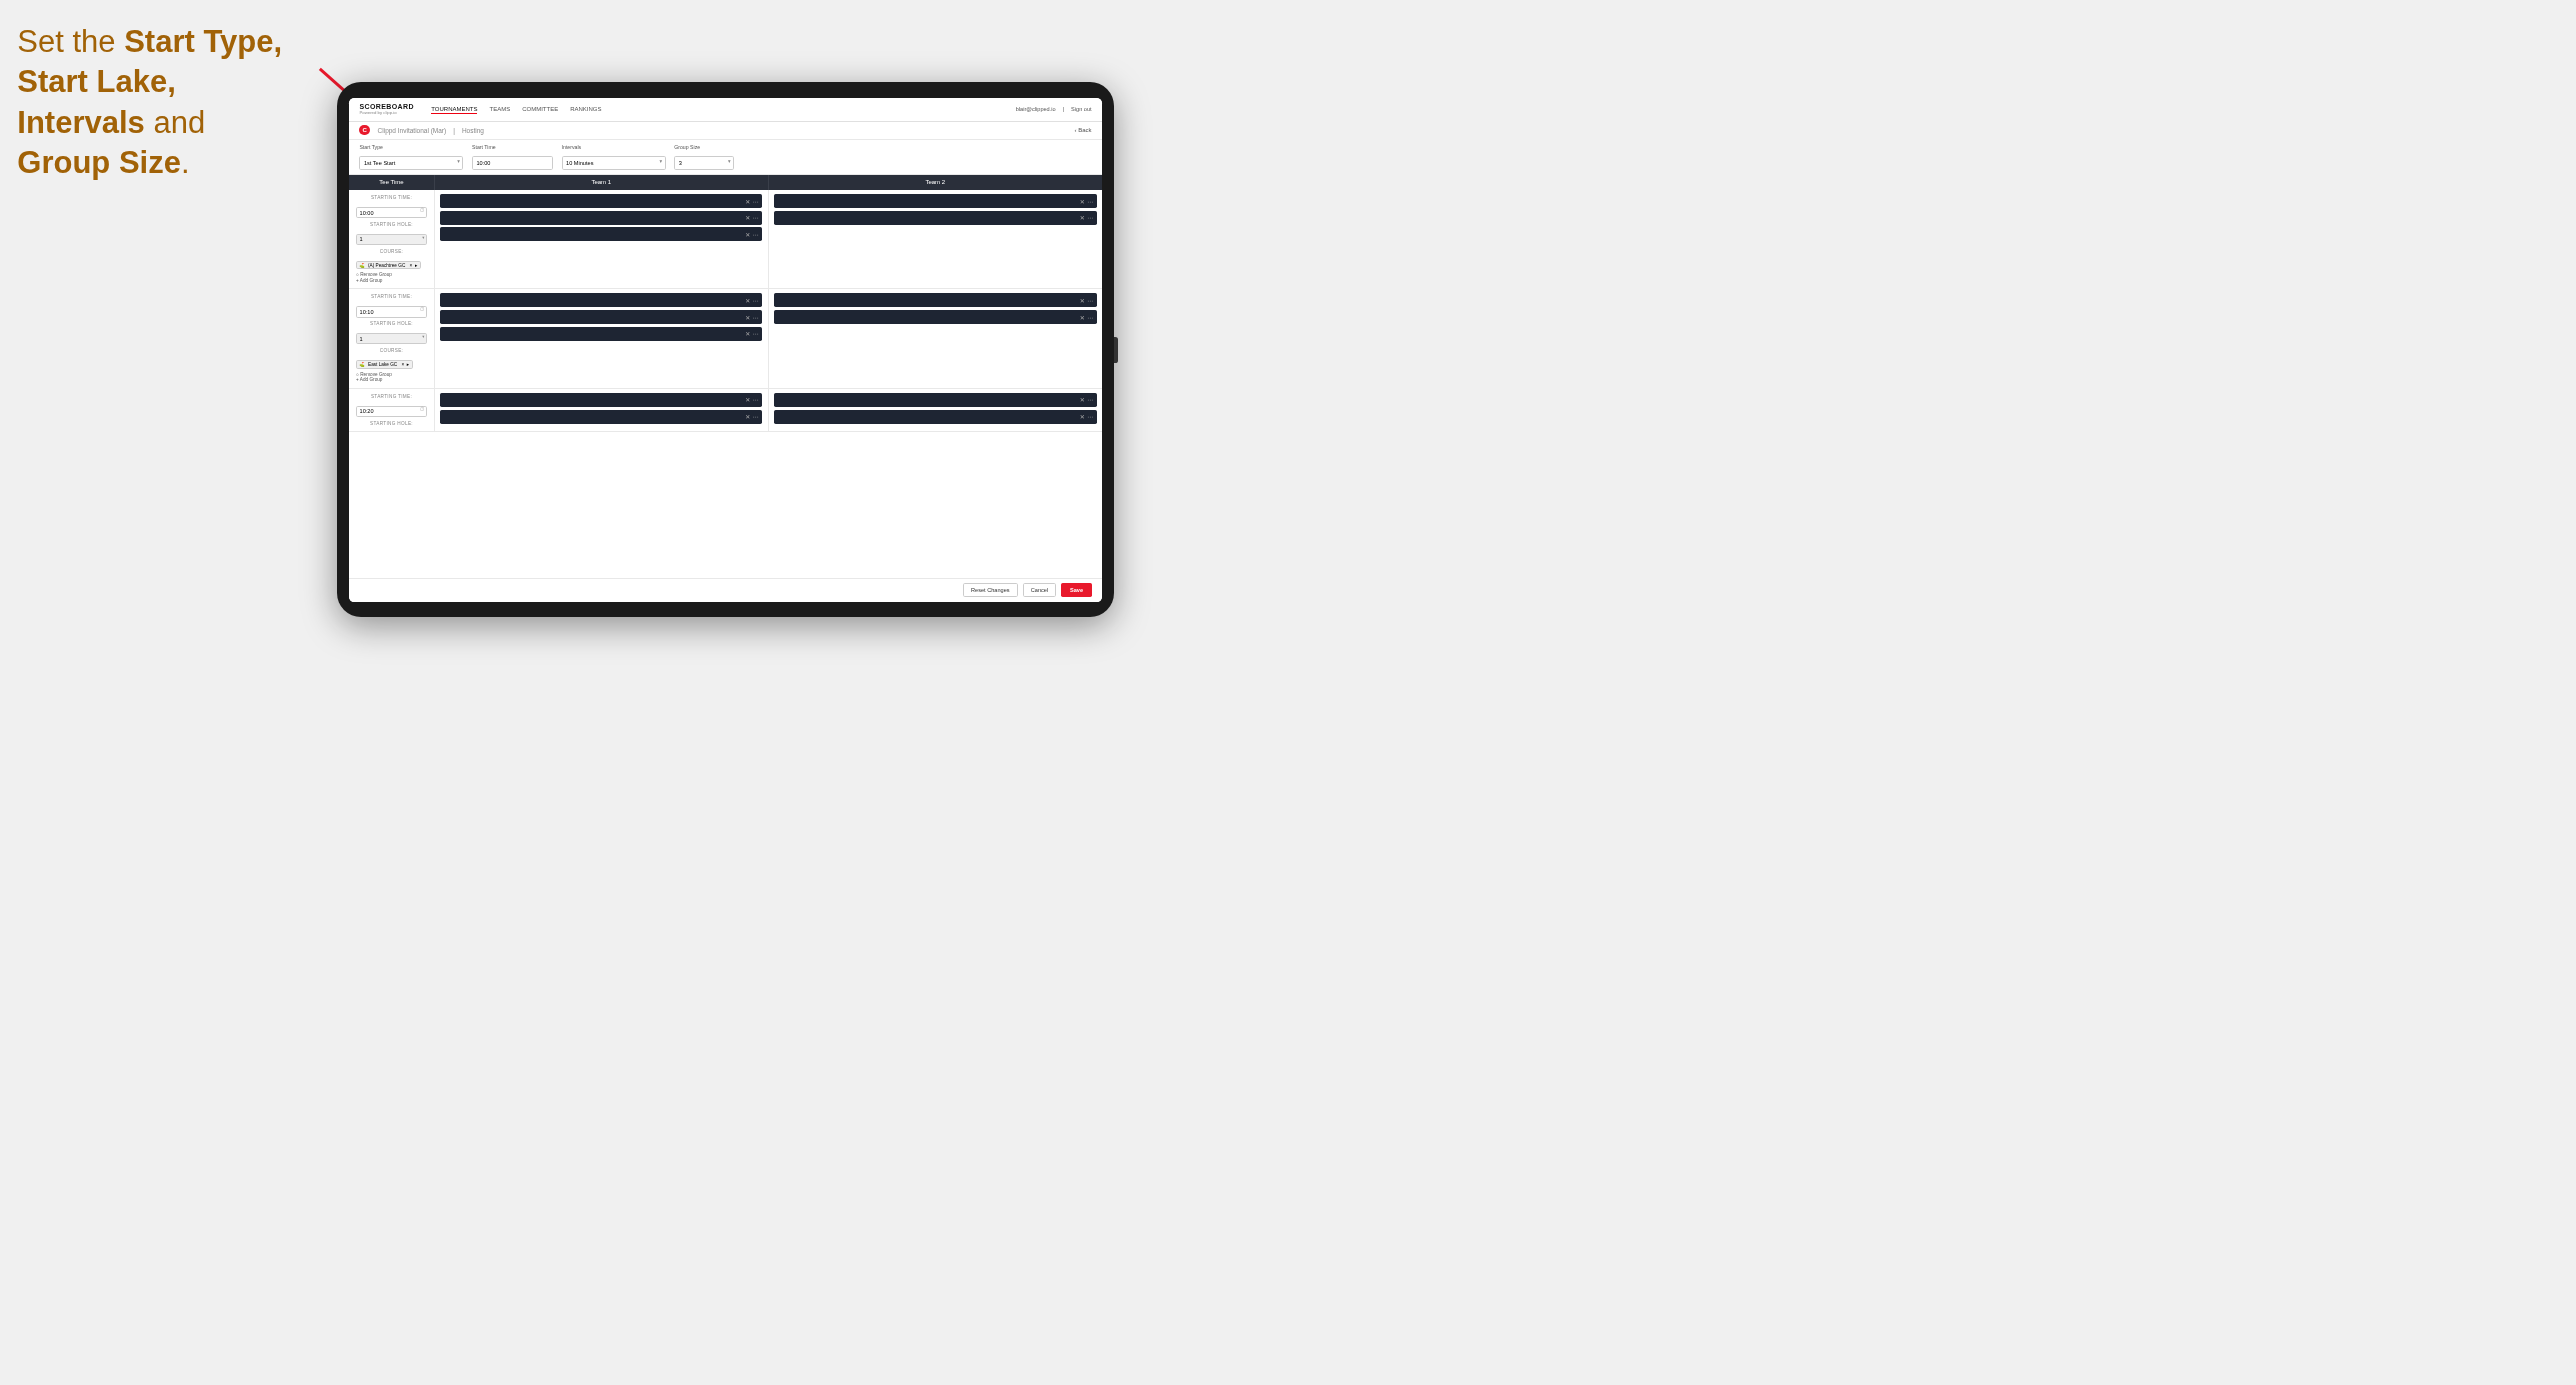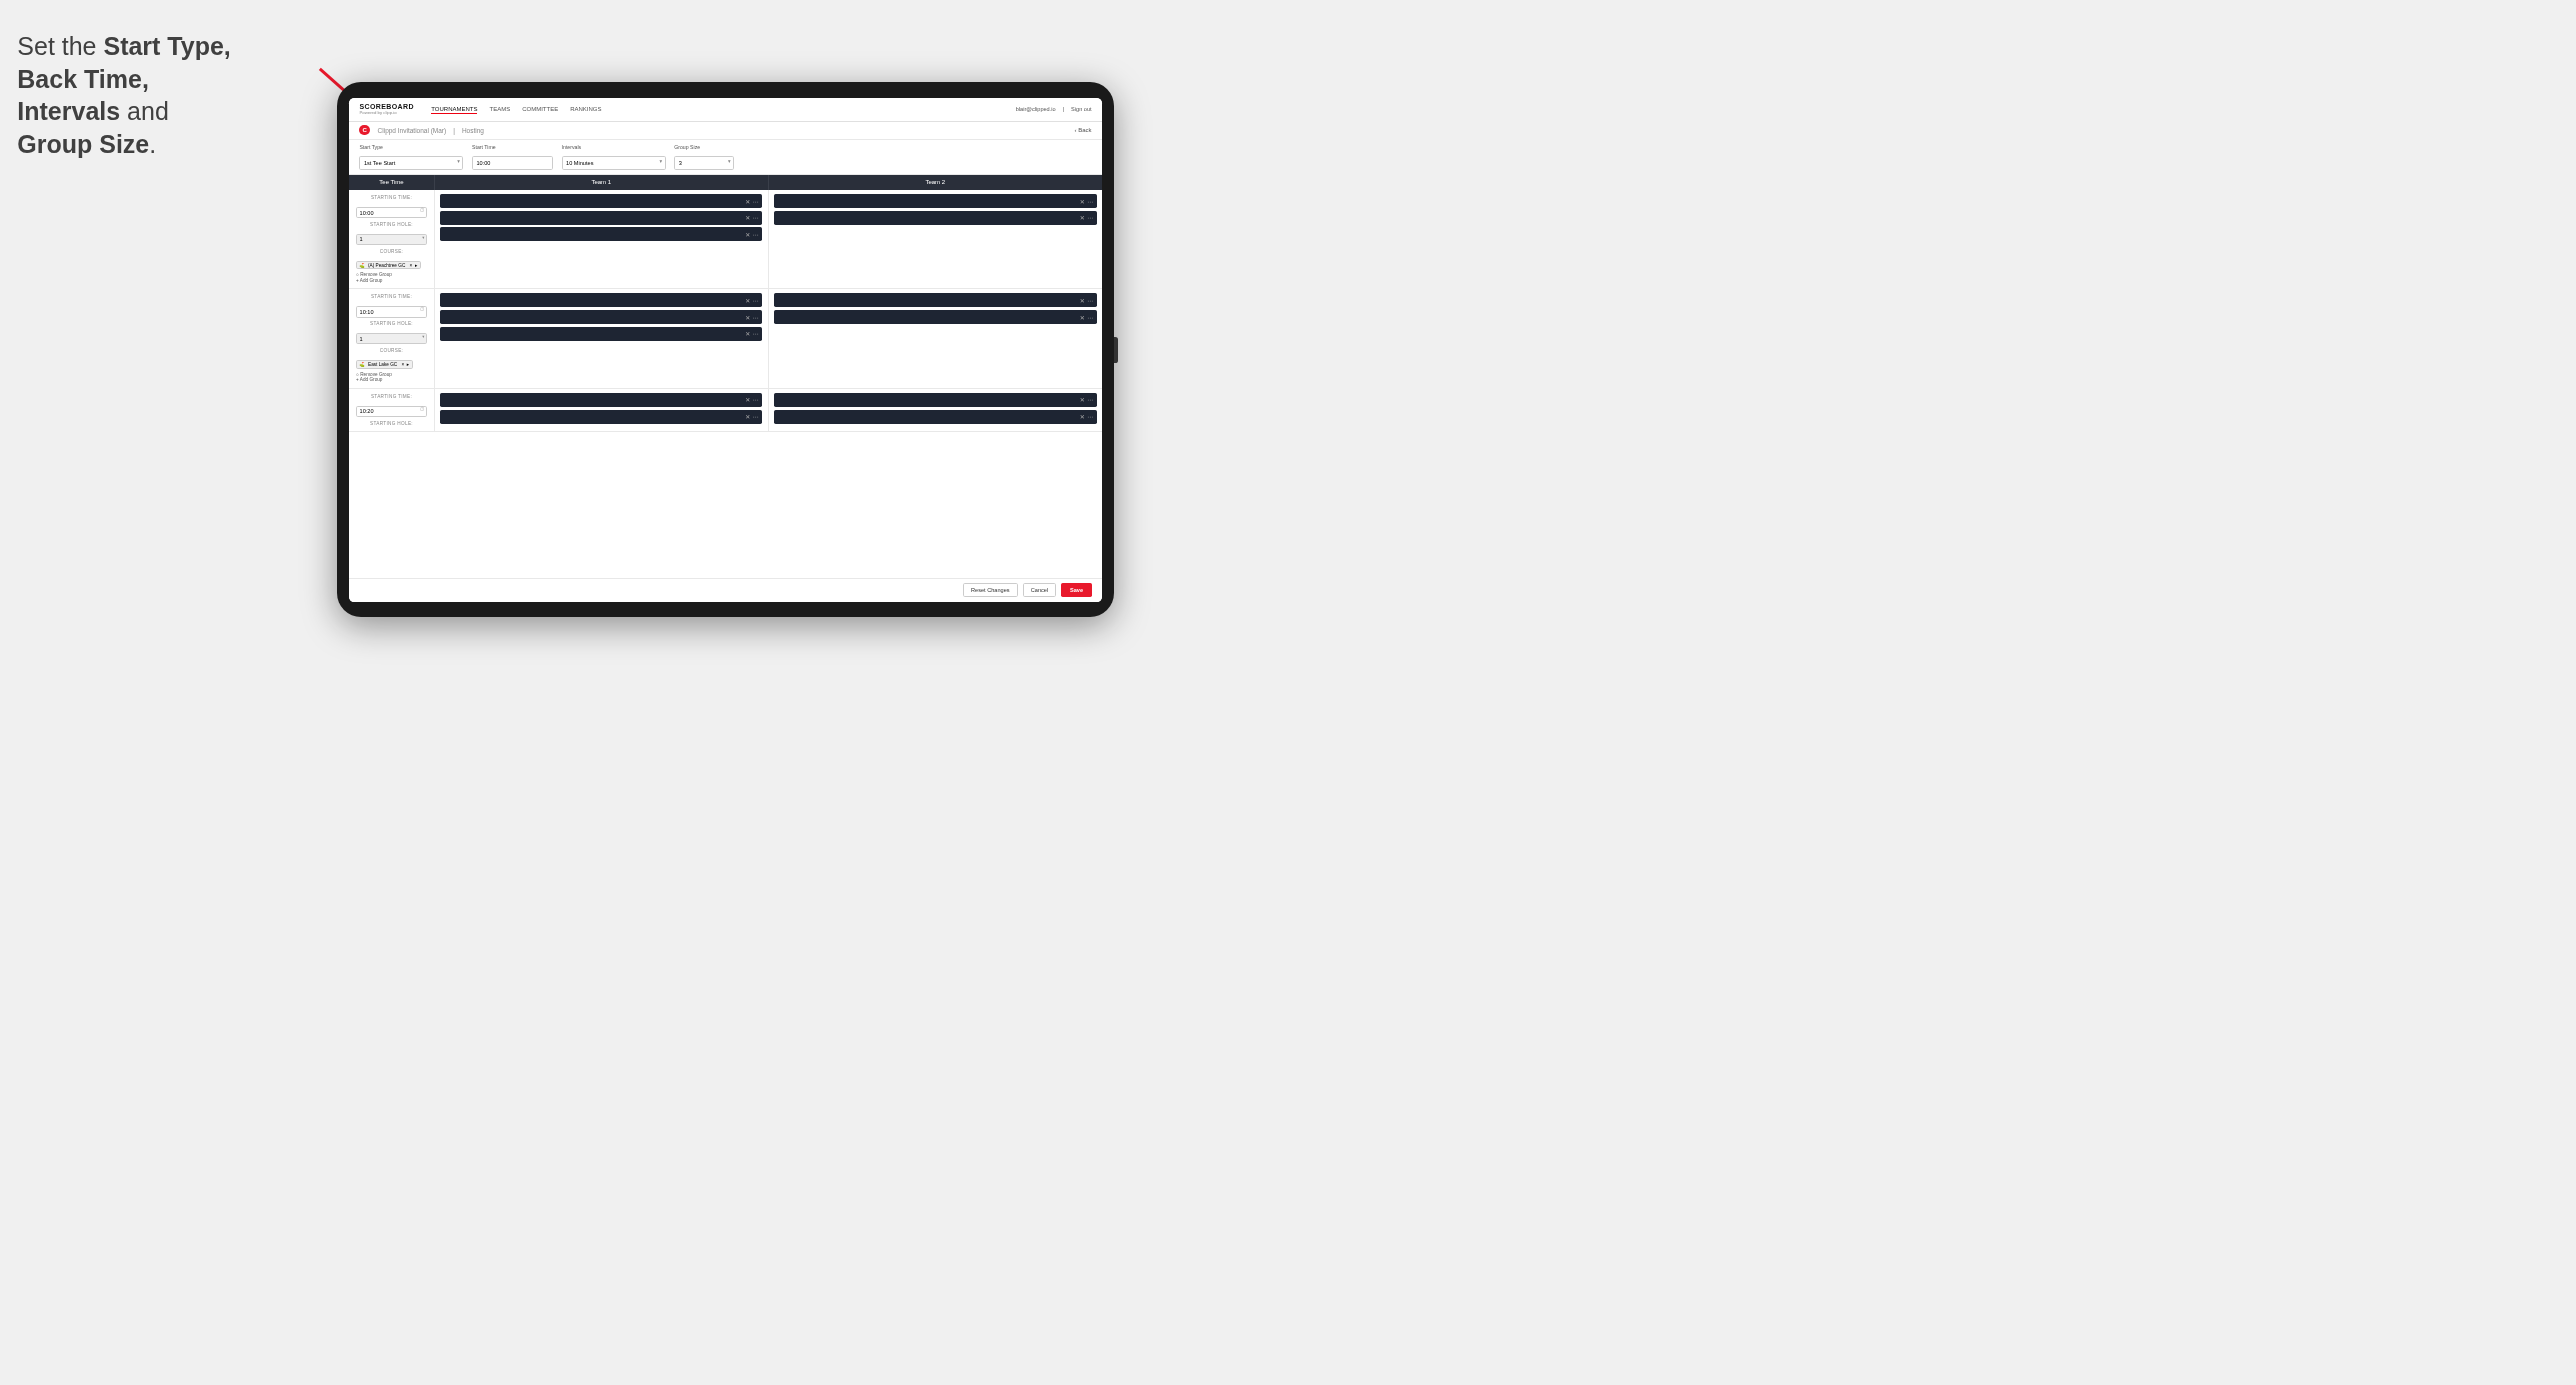--- a/index.html
+++ b/index.html
@@ -8,26 +8,26 @@
       font-family: -apple-system, BlinkMacSystemFont, 'Segoe UI', sans-serif;
       width: 2576px;
       height: 1386px;
       position: relative;
       overflow: hidden;
     }
 
     
     .instruction-area {
       position: absolute;
-      top: 30px;
+      top: 22px;
       left: 17.3px;
       width: 268px;
-      font-size: 25px;
+      font-size: 31px;
       line-height: 1.3;
-      color: #404040;
+      color: #a16207;
     }
     .instruction-area span.bold { font-weight: 800; }
 
     
     .tablet-frame {
       position: absolute;
       top: 82px;
       left: 337px;
       width: 777px;
       height: 535px;
@@ -386,21 +386,21 @@
       height: 26px;
       background: #333;
       border-radius: 0 2.6px 2.6px 0;
     }
   </style>
 </head>
 <body>
 
 <div class="instruction-area">
   Set the <span class="bold">Start Type,</span><br>
-  <span class="bold">Back Time,</span><br>
+  <span class="bold">Start Lake,</span><br>
   <span class="bold">Intervals</span> and<br>
   <span class="bold">Group Size</span>.
 </div>
 
 <svg style="position:absolute;top:43px;left:268px;width:276px;height:224px;pointer-events:none;" viewBox="0 0 320 260" width="276" height="224">
   <defs>
     <marker id="arrowhead" markerWidth="8" markerHeight="8" refX="4" refY="4" orient="auto">
       <path d="M0,0 L8,4 L0,8 Z" fill="#e8192c"></path>
     </marker>
   </defs>

